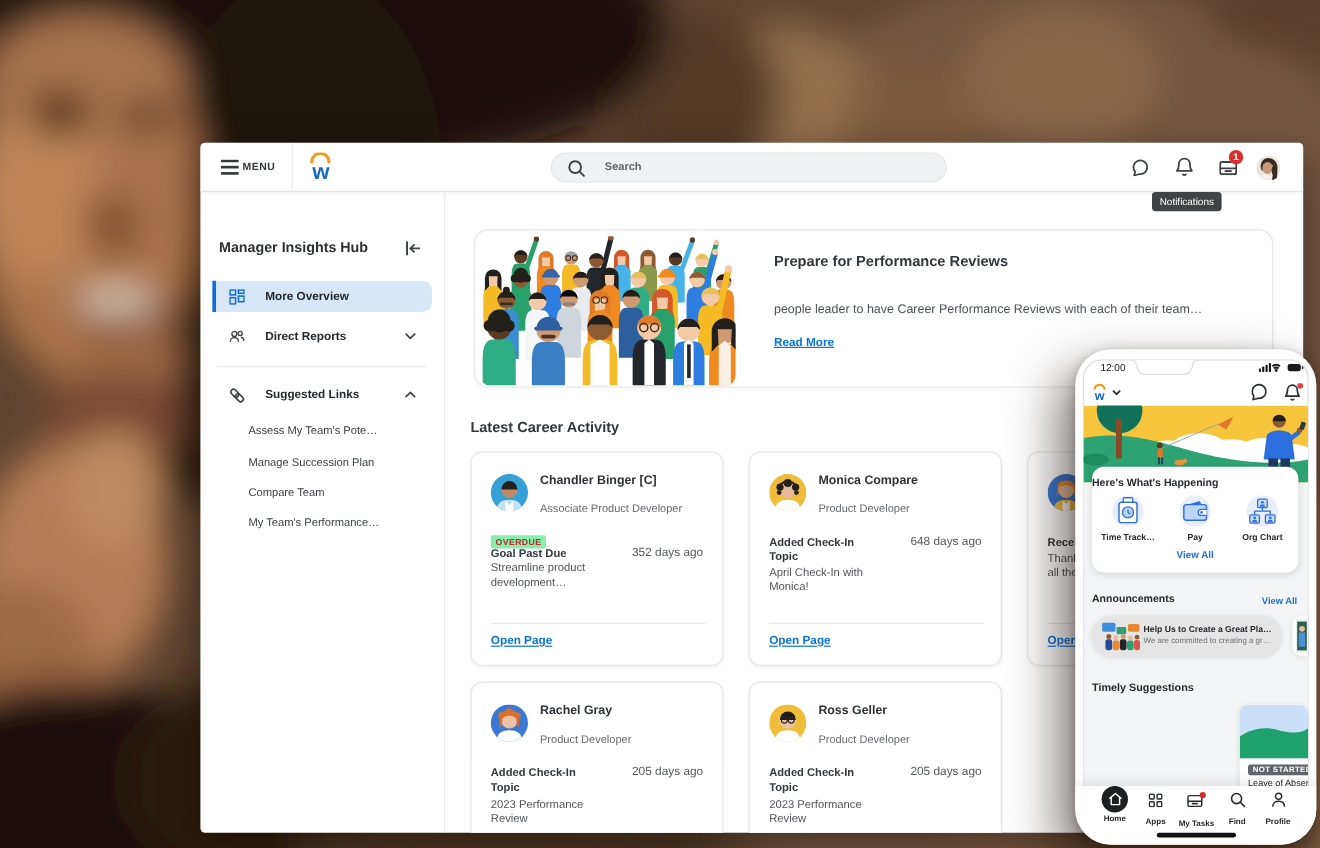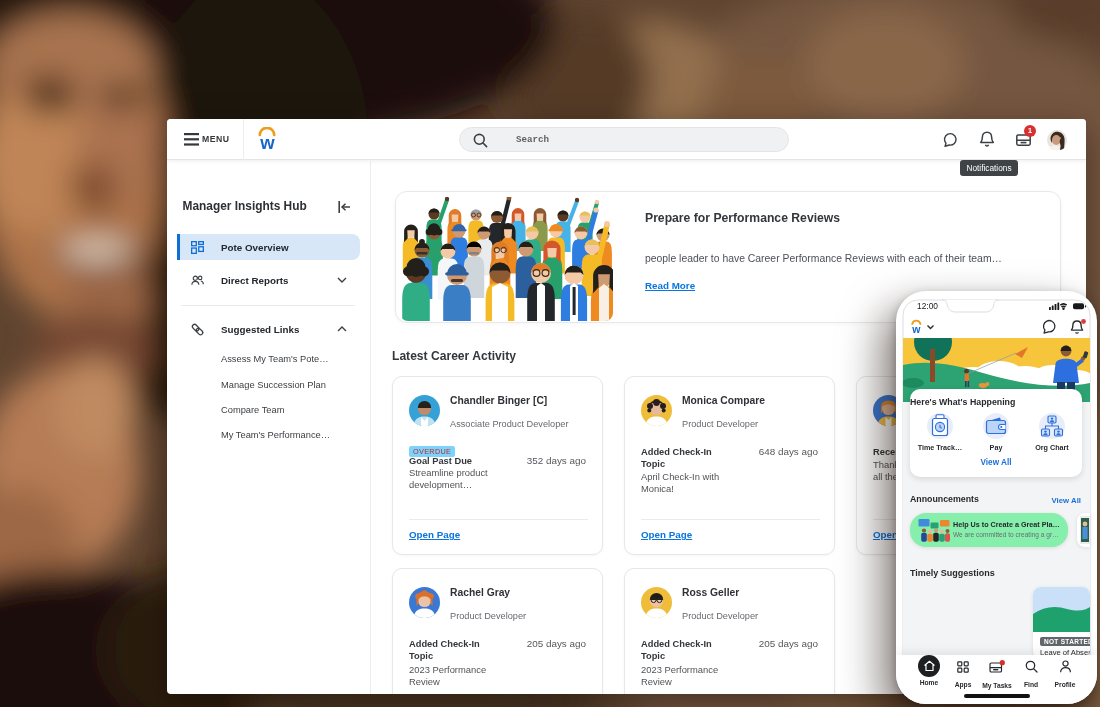--- a/index.html
+++ b/index.html
@@ -11,74 +11,74 @@
          box-shadow:0 12px 34px rgba(20,10,5,.45); }
   .abs { position:absolute; }
   
   #hd { position:absolute; left:0; top:0; width:100%; height:41px; background:#fff;
         border-bottom:1px solid #e4e4e4; box-shadow:0 2px 3px rgba(0,0,0,.05); z-index:5; }
   #menuTxt { position:absolute; left:35px; top:15px; font-size:8.7px; font-weight:bold;
              letter-spacing:.5px; color:#35383b; }
   #hdDiv { position:absolute; left:76px; top:0; width:1px; height:41px; background:#ededed; }
   #search { position:absolute; left:292px; top:8px; width:330px; height:25px;
             background:#f0f1f2; border:1px solid #e4e5e6; border-radius:13px; }
-  #search span { position:absolute; left:56px; top:6px; font-size:9.2px; color:#5f6367; font-weight:bold;font-family:Liberation Mono, monospace; }
+  #search span { position:absolute; left:44px; top:6px; font-size:9.2px; color:#5f6367; font-weight:bold; }
   #tooltip { position:absolute; left:793px; top:41px; width:58px; height:16px; background:#404346;
              border-radius:3px; color:#fff; font-size:8.3px; line-height:16px; text-align:center; z-index:6; }
   
   #side { position:absolute; left:0; top:42px; width:204px; height:533px; border-right:1px solid #ececec; }
   #sideTitle { position:absolute; left:15.5px; top:80px; font-size:11.9px; font-weight:bold; color:#2c2f33; }
   .srow { position:absolute; left:0; width:204px; height:26px; }
   .srow .lbl { position:absolute; left:54px; top:7.5px; font-size:9.8px; font-weight:bold; color:#24282d; }
   #rowTeam { top:115px; }
   #rowTeam .bg { position:absolute; left:10px; top:0; width:183px; height:26px; background:#d8e7f8; border-radius:0 8px 8px 0; }
   #rowTeam .bar { position:absolute; left:10px; top:0; width:3px; height:26px; background:#0e6ed8; }
   #rowDirect { top:148px; }
   #sideHr { position:absolute; left:14px; top:186px; width:174px; height:1px; background:#e9e9e9; }
   #rowSugg { top:197px; }
-  .slink { position:absolute; left:54px; font-size:9.3px; color:#3a3e42; }
+  .slink { position:absolute; left:40px; font-size:9.3px; color:#3a3e42; }
   
   #hero { position:absolute; left:228px; top:72px; width:666px; height:132px; background:#fff;
           border:1px solid #e7e8ea; border-radius:12px; box-shadow:0 1px 4px rgba(0,0,0,.04); }
   #heroTitle { position:absolute; left:478px; top:92px; font-size:12.2px; font-weight:bold; color:#33373c; }
   .heroP { position:absolute; left:478px; font-size:10.4px; color:#4c5056; line-height:15.6px; white-space:nowrap; }
   #readMore { position:absolute; left:478px; top:161px; font-size:9.8px; font-weight:bold;
               color:#0875e1; text-decoration:underline; }
   #lca { position:absolute; left:225px; top:230px; font-size:12.1px; font-weight:bold; color:#33373c; }
   .card { position:absolute; width:211px; height:179px; background:#fff; border:1px solid #e6e7e9;
           border-radius:10px; box-shadow:0 1px 3px rgba(0,0,0,.04); }
   .card .av { position:absolute; left:16px; top:18px; }
   .card .nm { position:absolute; left:57px; top:18px; font-size:10.3px; font-weight:bold; color:#2e3236; }
   .card .st { position:absolute; left:57px; top:42px; font-size:9.2px; color:#66696e; white-space:nowrap; }
   .card .bb { position:absolute; left:16px; font-size:9.3px; font-weight:bold; color:#33373b; line-height:12.3px; }
   .card .days { position:absolute; right:16px; top:69px; font-size:9.9px; color:#55585c; }
   .card .ds { position:absolute; left:16px; font-size:9.4px; color:#505357; line-height:12.4px; }
   .card .hr { position:absolute; left:16px; top:142px; width:179px; height:1px; background:#eaeaea; }
   .card .op { position:absolute; left:16px; top:152px; font-size:9.8px; font-weight:bold;
               color:#0875e1; text-decoration:underline; }
-  .chip { position:absolute; left:16px; top:68.5px; font-size:7.3px; font-weight:normal; color:#b82c2c;
-          background:#7dd3fc; padding:1px 4px 1px 4px; border-radius:2px; letter-spacing:.3px; }
+  .chip { position:absolute; left:16px; top:68.5px; font-size:7.3px; font-weight:bold; color:#b82c2c;
+          background:#86efac; padding:1px 4px 1px 4px; border-radius:2px; letter-spacing:.3px; }
   
   #phone { position:absolute; left:896px; top:291px; width:201px; height:413px; background:#fff;
            border-radius:30px; overflow:hidden; z-index:10;
            box-shadow:-14px 18px 42px rgba(25,12,6,.55), 0 3px 10px rgba(0,0,0,.25); }
   #ptime { position:absolute; left:21px; top:10px; font-size:8.4px; font-weight:normal; color:#17191b; }
   #pgray { position:absolute; left:7px; top:110px; width:187px; height:258px; background:#f3f4f6; }
   #pillo { position:absolute; left:7px; top:47px; width:187px; height:64px; }
   #hcard { position:absolute; left:14px; top:98px; width:172px; height:88px; background:#fff;
            border-radius:10px; box-shadow:0 2px 6px rgba(0,0,0,.12); }
   #hcard h3 { font-size:8.8px; font-weight:bold; color:#26292d; text-align:left; margin-top:8px; }
   .hic { position:absolute; top:24px; width:56px; text-align:center; }
   .hic .cir { margin:0 auto; width:26px; height:26px; border-radius:50%; background:#e8eef9; position:relative; }
   .hic .t { font-size:7.2px; font-weight:bold; color:#26292d; margin-top:4px; }
   #hviewall { position:absolute; left:0; top:69px; width:172px; text-align:center; font-size:8.2px;
               font-weight:bold; color:#1b6fd6; }
   #annH { position:absolute; left:14px; top:203px; font-size:8.8px; font-weight:bold; color:#26292d; }
   #annVA { position:absolute; right:16px; top:205px; font-size:7.8px; font-weight:bold; color:#1b6fd6; }
-  #anncard { position:absolute; left:14px; top:222px; width:158px; height:34px; background:#86efac;
+  #anncard { position:absolute; left:14px; top:222px; width:158px; height:34px; background:#e5e5e5;
              border-radius:16px; box-shadow:0 1px 4px rgba(0,0,0,.1);padding-left:18px; }
   #anncard .t1 { position:absolute; left:43px; top:7px; white-space:nowrap; font-size:7.2px; font-weight:bold; color:#26292d; }
   #anncard .t2 { position:absolute; left:43px; top:18px; white-space:nowrap; font-size:6.6px; color:#6a6e73; }
   #anncard2 { position:absolute; left:181px; top:222px; width:13px; height:34px; background:#fff;
               border-radius:8px 0 0 8px; box-shadow:0 1px 4px rgba(0,0,0,.1); overflow:hidden; }
   #tsH { position:absolute; left:14px; top:277px; font-size:9px; font-weight:bold; color:#26292d; }
   .tscard { position:absolute; top:296px; height:72px; background:#fff; border-radius:8px;
             box-shadow:0 1px 4px rgba(0,0,0,.1); overflow:hidden; }
   .tsimg { position:absolute; left:0; top:0; width:100%; height:45px; }
   .tslbl { position:absolute; left:7px; top:50px; white-space:nowrap; font-size:6.5px; font-weight:bold; letter-spacing:.3px;
@@ -194,21 +194,21 @@
   </svg>
   <div class="srow" id="rowTeam">
     <div class="bg"></div>
       <div class="bar"></div>
     <svg class="abs" style="left:24px;top:6.5px" width="13" height="13" viewBox="0 0 14 14">
       <rect x=".7" y=".7" width="5" height="4.4" fill="none" stroke="#0e6ed8" stroke-width="1.4"></rect>
       <rect x="8.3" y=".7" width="5" height="3" fill="none" stroke="#0e6ed8" stroke-width="1.4"></rect>
       <rect x=".7" y="7.6" width="5" height="5.7" fill="none" stroke="#0e6ed8" stroke-width="1.4"></rect>
       <rect x="8.3" y="6.2" width="5" height="5" fill="none" stroke="#0e6ed8" stroke-width="1.4"></rect>
     </svg>
-    <div class="lbl">Pote Overview</div>
+    <div class="lbl">More Overview</div>
   </div>
   <div class="srow" id="rowDirect">
     <svg class="abs" style="left:24px;top:8px" width="13" height="11" viewBox="0 0 15 12">
       <circle cx="5" cy="3.4" r="2.4" fill="none" stroke="#3c4043" stroke-width="1.3"></circle>
       <path d="M1 11 c0-2.6 1.8-4 4-4 s4 1.4 4 4" fill="none" stroke="#3c4043" stroke-width="1.3"></path>
       <circle cx="10.6" cy="3" r="2" fill="none" stroke="#3c4043" stroke-width="1.3"></circle>
       <path d="M11.4 6.6 c1.6.3 2.8 1.6 2.8 3.6" fill="none" stroke="#3c4043" stroke-width="1.3"></path>
     </svg>
     <div class="lbl">Direct Reports</div>
     <svg class="abs" style="left:170px;top:10px" width="10" height="6" viewBox="0 0 10 6">

